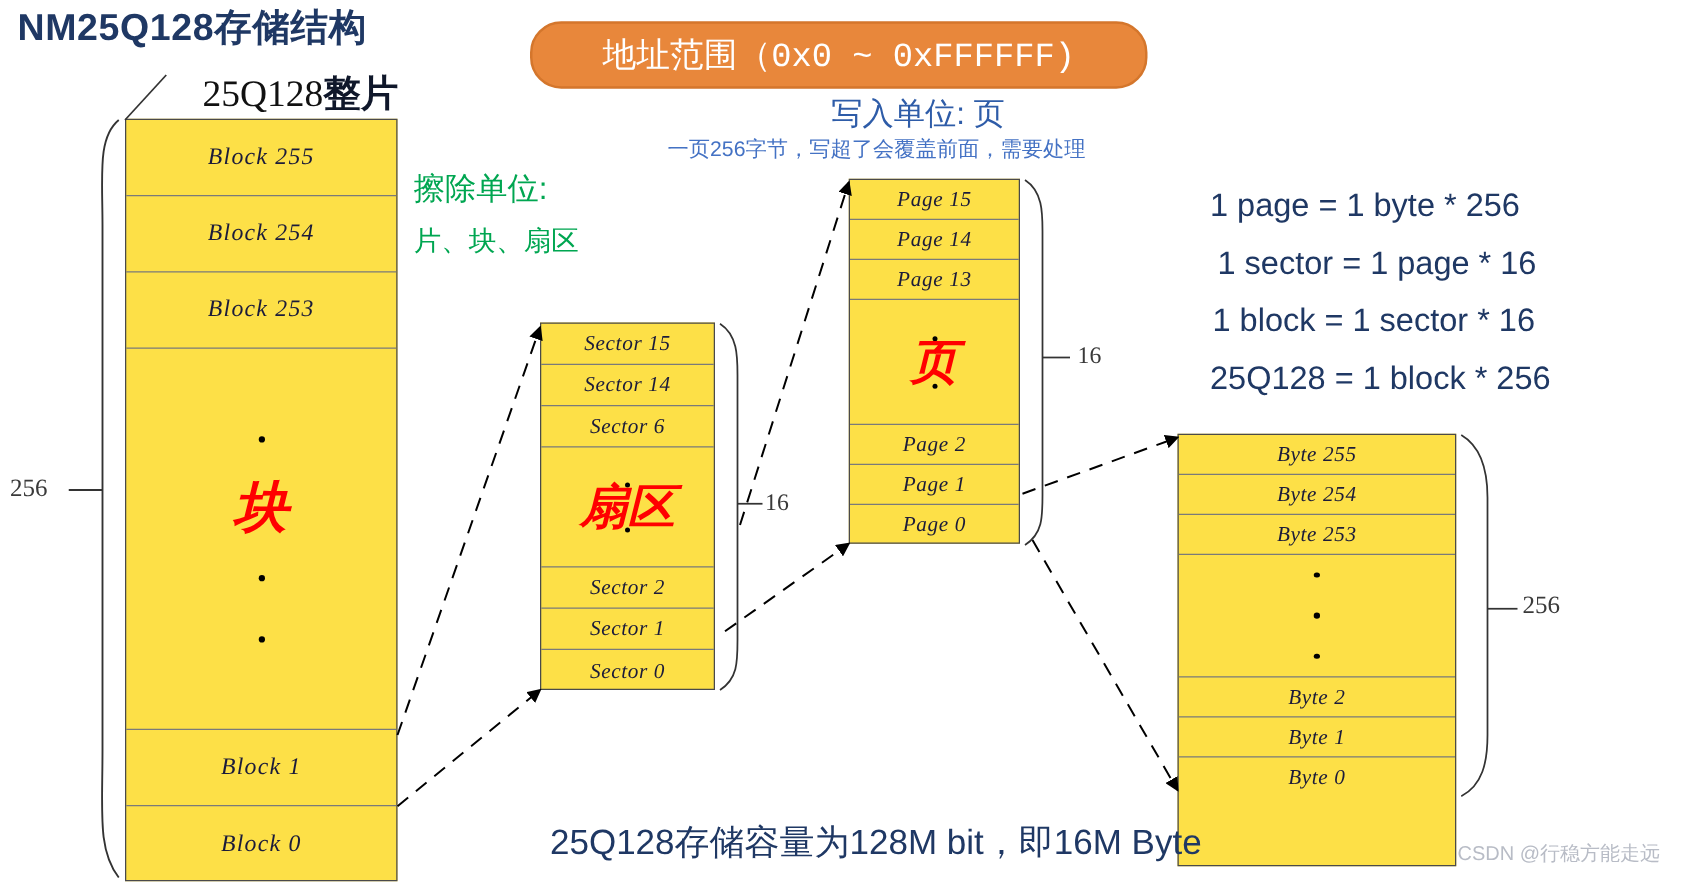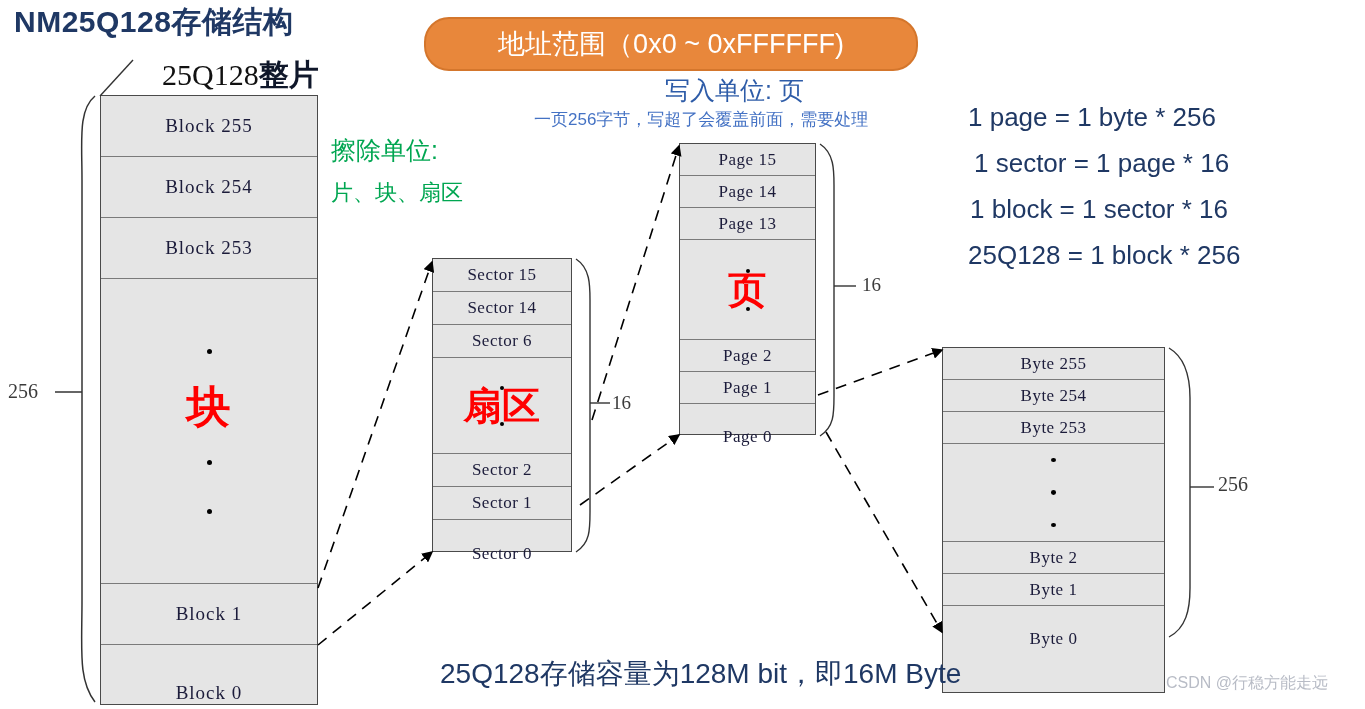--- a/index.html
+++ b/index.html
@@ -20,57 +20,57 @@
     font-family:"Liberation Serif","DejaVu Serif",serif;
     font-size:30px;color:#111;
   }
   #chip-title .hl{color:#0f172a;font-family:Liberation Sans, sans-serif;font-weight:bold;}
 
   
   #addr-badge{
     left:424px;top:17px;width:490px;height:50px;
     background:#E8873B;border:2px solid #D4762C;border-radius:25px;
     color:#ffffff;font-size:27px;
-    display:flex;align-items:center;justify-content:center;white-space:nowrap;
+    display:flex;align-items:center;justify-content:center;white-space:nowrap;font-family:Liberation Mono, monospace;
   }
   #write-unit{left:665px;top:74px;font-size:25px;white-space:nowrap;color:#2E5CA8;}
   #write-note{left:534px;top:108px;font-size:17px;white-space:nowrap;color:#4472C4;}
 
   
   .green{color:#00A651;}
   #erase-unit{left:331px;top:134px;font-size:25px;white-space:nowrap;}
   #erase-list{left:331px;top:178px;font-size:22px;white-space:nowrap;text-align:center;}
 
   
   #equations{left:968px;top:94px;width:390px;color:#1F3864;font-size:26px;line-height:46px;}
   #equations div{white-space:nowrap;}
-  #equations .eq1{margin-left:0px;}
+  #equations .eq1{margin-left:0px;margin-top:47px;}
   #equations .eq2{margin-left:6px;}
   #equations .eq3{margin-left:2px;}
   #equations .eq4{margin-left:0px;}
 
   
   #bottom-caption{
     left:440px;top:655px;font-size:28px;color:#1F3864;white-space:nowrap;
   }
   
   #watermark{
     left:1166px;top:673px;font-size:16px;color:#b8bcc6;white-space:nowrap;
   }
 
   
-  .colbox{border:1.5px solid #4a4a4a;background:#e5e5e5;box-sizing:border-box;}
+  .colbox{border:1.5px solid #4a4a4a;background:#fde047;box-sizing:border-box;font-style:italic;}
   .cell{
     box-sizing:border-box;
     border-bottom:1.5px solid #7a7a7a;
     display:flex;align-items:center;justify-content:center;
     font-family:"Liberation Serif","DejaVu Serif",serif;
     color:#1b1b3a;white-space:nowrap;
   }
-  .cell:last-child{border-bottom:none;margin-top:17px;}
+  .cell:last-child{border-bottom:none;}
   .cell.gap{flex-direction:column;justify-content:center;gap:0;}
   .cell.gap .red{
     font-family:"Liberation Sans","DejaVu Sans",sans-serif;
     color:#FF0000;font-weight:bold;line-height:1;
   }
   .dot{width:5px;height:5px;border-radius:50%;background:#000;}
 
   
   #block-col{left:100px;top:95px;width:218px;height:610px;}
   #block-col .cell{font-size:19px;letter-spacing:1px;}

